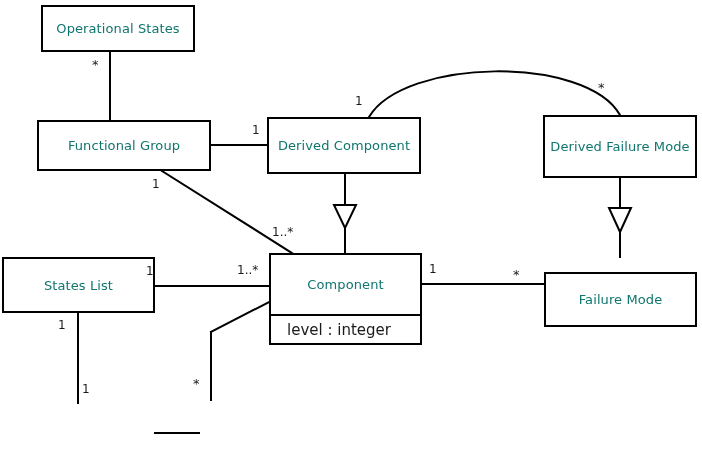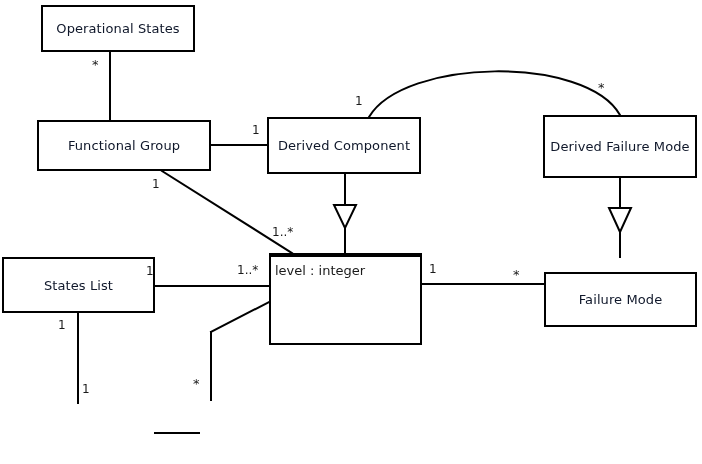--- a/index.html
+++ b/index.html
@@ -33,30 +33,30 @@
     display: flex;
     flex-direction: column;
     z-index: 5;
   }
   .uml-name-compartment {
     flex: 1 1 auto;
     display: flex;
     align-items: center;
     justify-content: center;
     font-size: 13px;
-    color: #0f172a;
+    color: #0f766e;
     letter-spacing: 0.1px;
     white-space: nowrap;
   }
   .uml-attr-compartment {
     border-top: 2px solid #000000;
     display: flex;
     align-items: center;
-    padding-left: 4px;
-    font-size: 13px;
+    padding-left: 16px;
+    font-size: 15px;
     color: #1a1a1a;
     white-space: nowrap;
     height: 27px;
     flex: 0 0 27px;
   }
   .mult-label {
     position: absolute;
     font-size: 12px;
     color: #1a1a1a;
     white-space: nowrap;
@@ -119,20 +119,21 @@
 
   <div class="uml-class" style="left:543px; top:115px; width:154px; height:63px;">
     <div class="uml-name-compartment">Derived Failure Mode</div>
   </div>
 
   <div class="uml-class" style="left:2px; top:257px; width:153px; height:56px;">
     <div class="uml-name-compartment">States List</div>
   </div>
 
   <div class="uml-class" style="left:269px; top:253px; width:153px; height:92px;">
+    <div class="uml-name-compartment">Component</div>
     <div class="uml-attr-compartment">level : integer</div>
   </div>
 
   <div class="uml-class" style="left:544px; top:272px; width:153px; height:55px;">
     <div class="uml-name-compartment">Failure Mode</div>
   </div>
 
 
 
   <div class="mult-label mult-star" style="left:92px; top:58px;">*</div>

